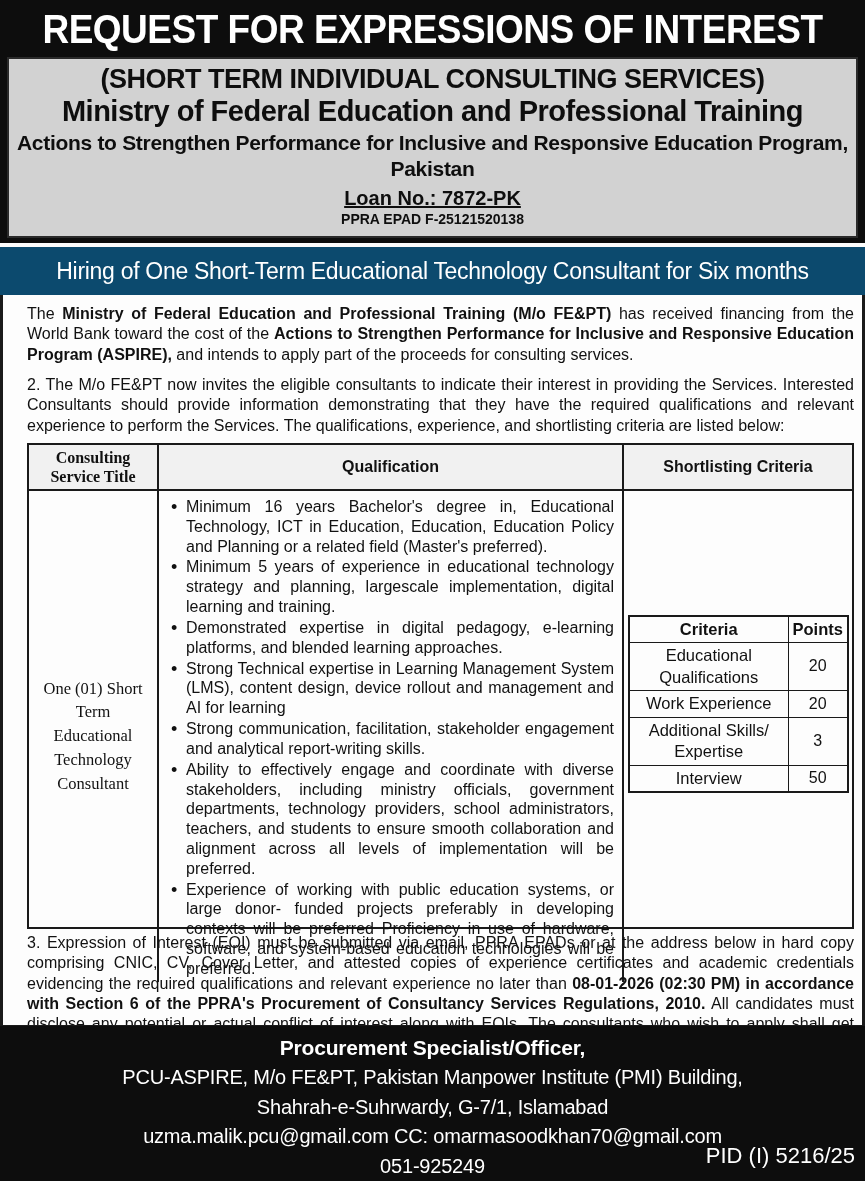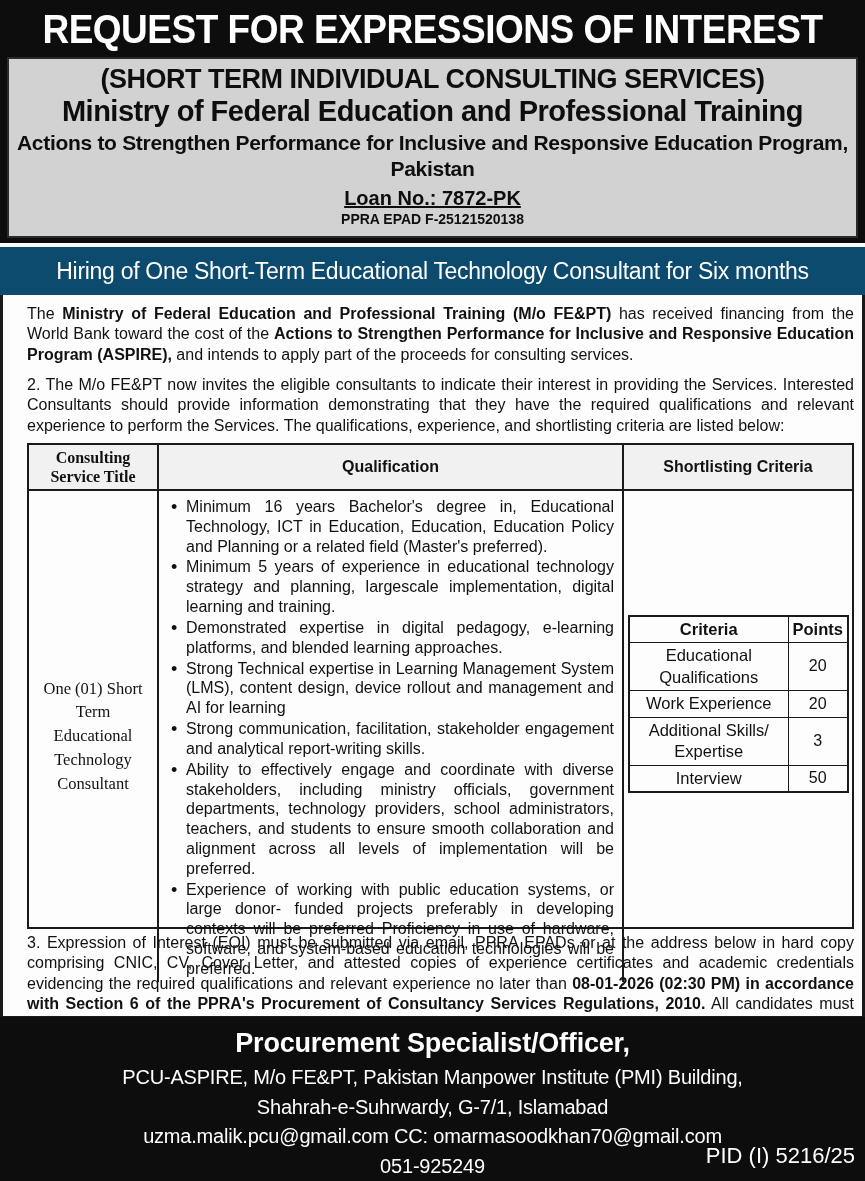--- a/index.html
+++ b/index.html
@@ -132,21 +132,21 @@
   
   .footer {
     flex: 0 0 133px;
     background: #0d0d0d;
     color: #fff;
     text-align: center;
     padding-top: 7px;
     position: relative;
   }
   .footer .f-line { font-size: 20px; line-height: 1.47; letter-spacing: -0.2px; }
-  .footer .f-bold { font-weight: 700; font-size: 27px; }
+  .footer .f-bold { font-weight: 700; font-size: 21px; }
   .footer .pid {
     position: absolute;
     right: 10px; bottom: 12px;
     font-size: 22px;
   }
 </style>
 </head>
 <body>
 
 <div class="ad">

